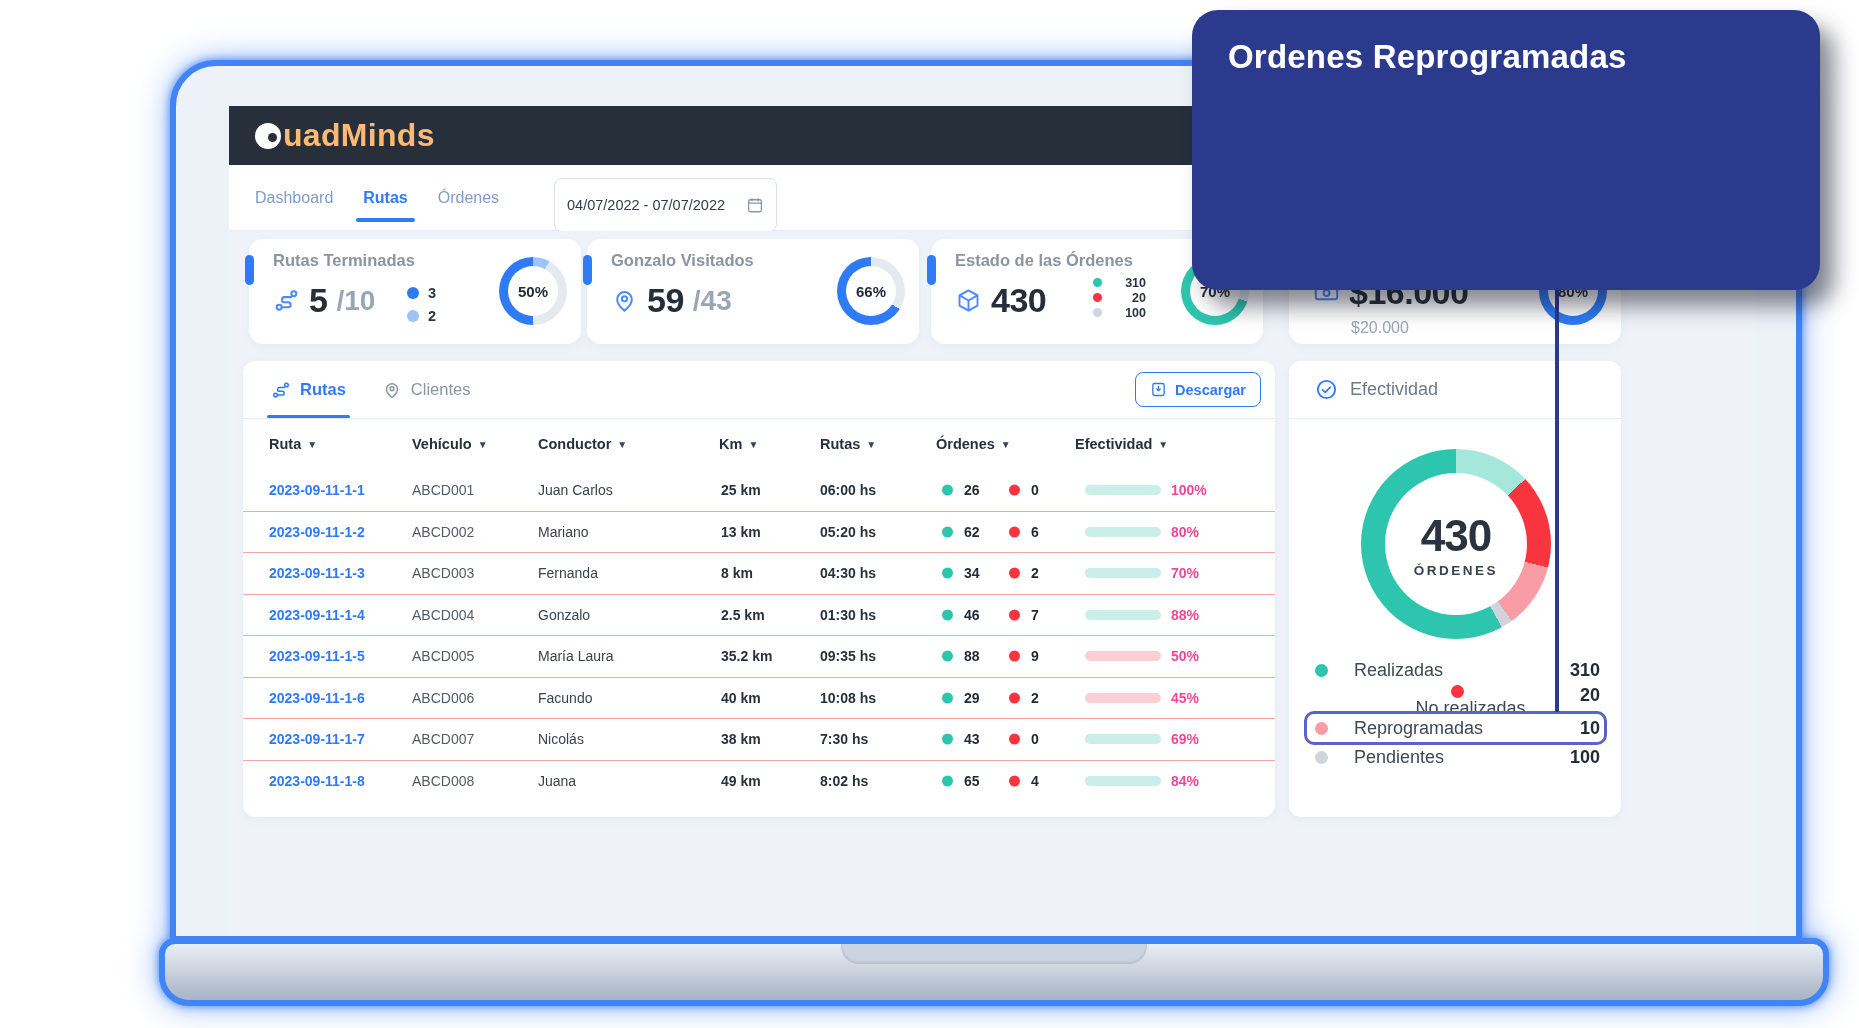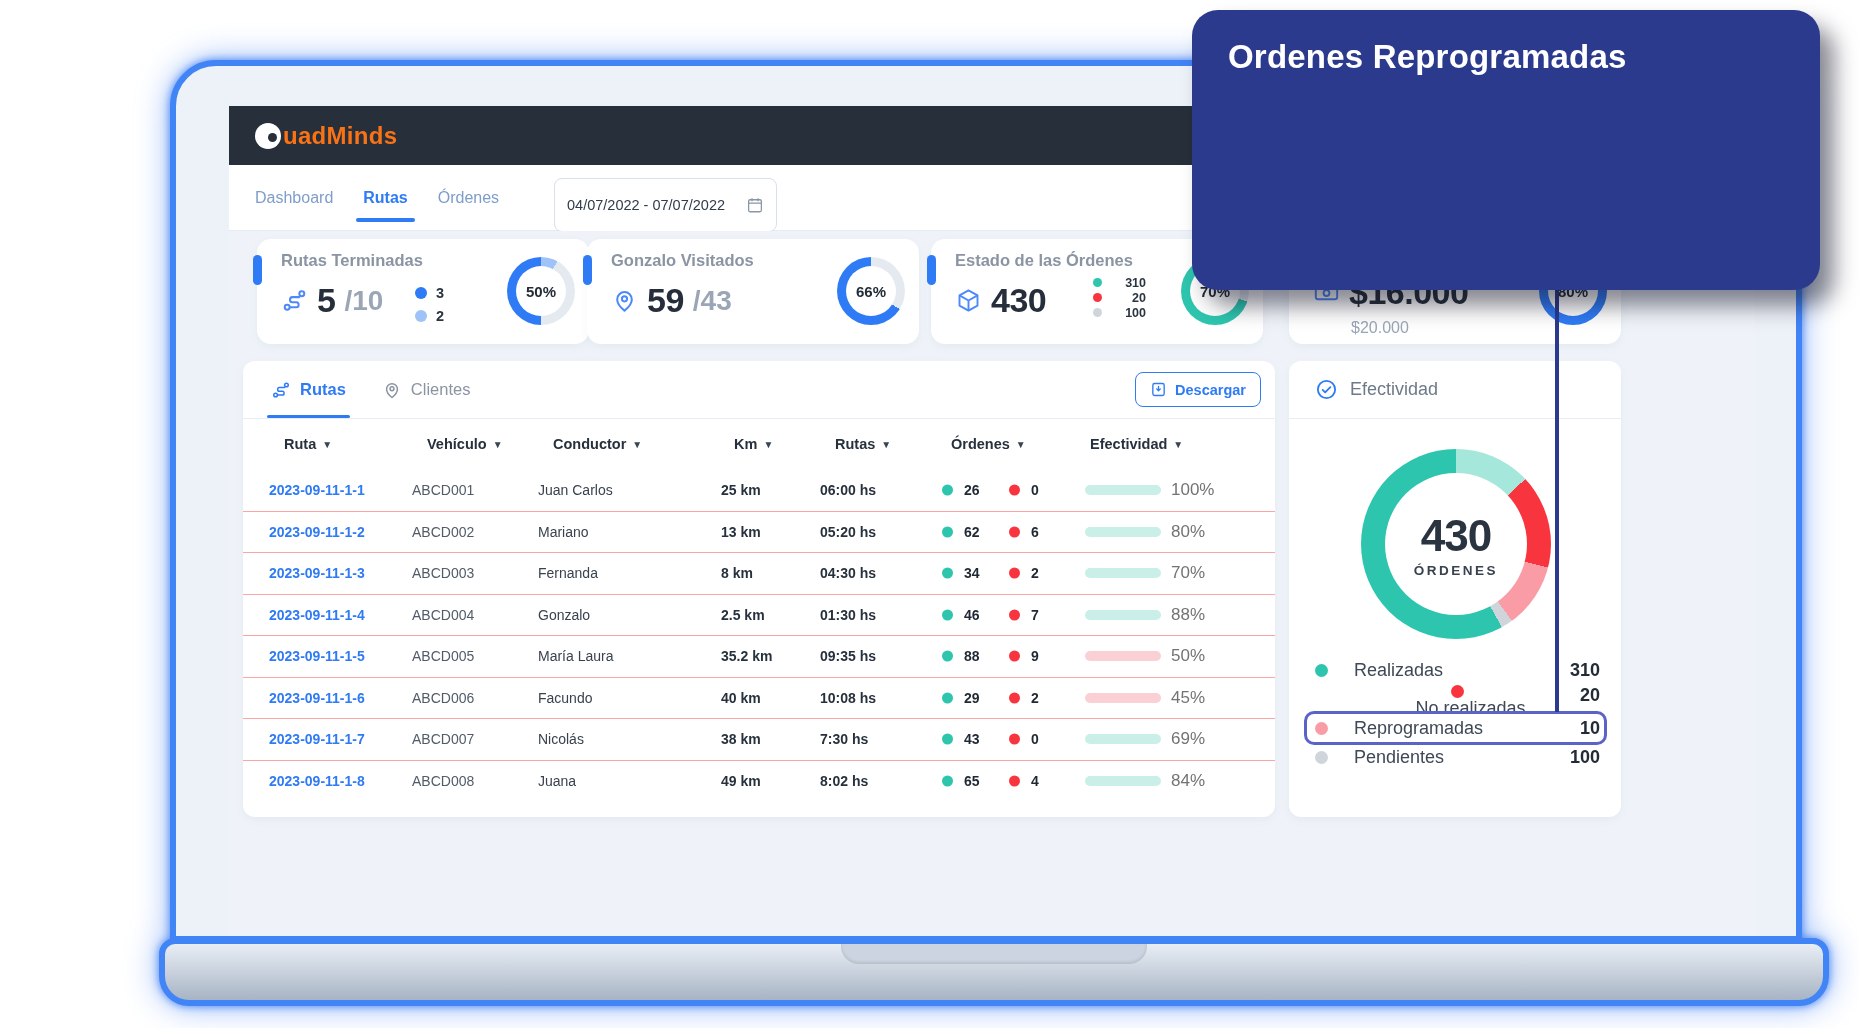--- a/index.html
+++ b/index.html
@@ -17,38 +17,38 @@
           background:linear-gradient(180deg,#E9EEF5 0%,#C5CEDA 55%,#A7B4C4 100%); }
   .notch { position:absolute; left:50%; top:0; transform:translateX(-50%); width:306px; height:20px;
            background:#CBD4E0; border-radius:0 0 18px 18px; box-shadow:inset 0 -2px 3px rgba(0,0,0,.10); }
 
   
   .app-header { position:absolute; left:0; top:0; right:0; height:59px; background:#262F3A;
                 display:flex; align-items:center; padding-left:26px; }
   .logo { display:flex; align-items:center; gap:2px; }
   .logo-q { width:26px; height:26px; border-radius:50%; background:#fff; position:relative; }
   .logo-q::after { content:""; position:absolute; width:9px; height:9px; border-radius:50%; background:#262F3A; right:4px; top:10px; }
-  .logo-text { color:#f97316; font-size:24px; font-weight:800; letter-spacing:.3px; }
+  .logo-text { color:#fdba74; font-size:32px; font-weight:800; letter-spacing:.3px; }
 
   .app-nav { position:absolute; left:0; top:59px; right:0; height:66px; background:#fff; border-bottom:1px solid #E6ECF3; }
   .nav-tabs { display:flex; gap:30px; margin-left:26px; align-items:center; height:100%; }
   .nav-item { font-size:16px; color:#7E9DCA; cursor:pointer; position:relative; }
   .nav-item.active { color:#2F7BF5; font-weight:700; }
   .nav-item.active::after { content:""; position:absolute; left:-7px; right:-7px; bottom:-15px; height:4px; border-radius:3px; background:#2F7BF5; }
   .date-box { position:absolute; left:325px; top:13px; width:223px; height:54px; background:#fff;
               border:1.5px solid #D8E0EB; border-radius:8px; display:flex; align-items:center;
               justify-content:space-between; padding:0 12px; font-size:14.5px; color:#303C4B; }
   .date-box svg { width:18px; height:18px; color:#8A95A5; }
 
   
   .content { position:absolute; left:0; top:125px; right:0; bottom:0; background:#EFF3F9; }
 
   .card { position:absolute; background:#fff; border-radius:14px; box-shadow:0 3px 10px rgba(44,70,120,.05); }
   .kpi { top:8px; width:332px; height:105px; }
-  .kpi-1{ left:28px; } .kpi-2{ left:358px; } .kpi-3{ left:702px; } .kpi-4{ left:1060px; }
+  .kpi-1{ left:20px; } .kpi-2{ left:358px; } .kpi-3{ left:702px; } .kpi-4{ left:1060px; }
   .pill { position:absolute; left:-4px; top:16px; width:9px; height:30px; background:#2F7BF5; border-radius:6px; }
   .kpi-title { position:absolute; left:24px; top:12px; font-size:16.5px; font-weight:600; color:#8A94A3; white-space:nowrap; }
   .kpi-main { position:absolute; left:24px; top:42px; display:flex; align-items:center; gap:9px; }
   .kpi-main svg { width:27px; height:27px; color:#4D89F8; flex:none; }
   .kpi-value { font-size:34px; font-weight:700; color:#252E3A; letter-spacing:-.5px; }
   .kpi-total { font-size:28px; font-weight:700; color:#9AA6B6; }
   .kpi-sub { position:absolute; left:62px; top:80px; font-size:16px; color:#9AA6B6; }
   .mini-legend { position:absolute; left:158px; top:46px; display:flex; flex-direction:column; gap:7px; }
   .mini-legend .mrow { display:flex; align-items:center; gap:9px; font-size:14.5px; font-weight:700; color:#2A3440; }
   .mini-legend3 { position:absolute; left:162px; top:37px; display:flex; flex-direction:column; gap:2px; }
@@ -68,38 +68,38 @@
   .tab { display:flex; align-items:center; gap:9px; font-size:16.5px; color:#8A94A2; cursor:pointer; position:relative; height:100%; }
   .tab svg { width:20px; height:20px; }
   .tab.active { color:#2F7BF5; font-weight:700; }
   .tab.active::after { content:""; position:absolute; left:-4px; right:-4px; bottom:0; height:3.5px; border-radius:3px; background:#2F7BF5; }
   .btn-descargar { position:absolute; right:14px; top:11px; height:35px; padding:0 14px; background:#fff;
                    border:1.6px solid #2F7BF5; border-radius:8px; color:#2F7BF5; font-size:14.5px; font-weight:700;
                    display:flex; align-items:center; gap:8px; cursor:pointer; }
   .btn-descargar svg { width:17px; height:17px; }
   .thead { position:absolute; left:0; top:58px; right:0; height:50px; }
   .th { position:absolute; top:50%; transform:translateY(-50%); display:flex; align-items:center; gap:6px;
-        font-size:14.5px; font-weight:700; color:#27313D; cursor:pointer;margin-left:15px; }
+        font-size:14.5px; font-weight:700; color:#27313D; cursor:pointer; }
   .th .arr { font-size:10px; color:#3A4552; }
   .th-ruta{left:26px;} .th-veh{left:169px;} .th-con{left:295px;} .th-km{left:476px;}
   .th-tie{left:577px;} .th-ord{left:693px;} .th-efe{left:832px;}
   .tbody { position:absolute; left:0; top:108px; right:0; }
   .trow { position:relative; height:41.5px; }
   .trow + .trow { border-top:1px solid #fca5a5; }
   .cell { position:absolute; top:50%; transform:translateY(-50%); white-space:nowrap; }
   .c-ruta{left:26px; font-size:14px; font-weight:700; color:#2F7BF5; cursor:pointer;}
   .c-veh{left:169px; font-size:14px; color:#525C68;}
   .c-con{left:295px; font-size:14px; color:#39424E;}
   .c-km{left:478px; font-size:14px; font-weight:600; color:#27313D;}
   .c-tie{left:577px; font-size:14px; font-weight:600; color:#27313D;}
   .c-dot1{left:699px;} .c-ok{left:721px; font-size:14px; font-weight:700; color:#1F2833;}
   .c-dot2{left:766px;} .c-fail{left:788px; font-size:14px; font-weight:700; color:#1F2833;}
   .c-bar{left:842px; width:76px; height:10px; border-radius:6px; overflow:hidden;}
   .bar-fill{height:100%; border-radius:6px;}
-  .c-pct{left:928px; font-size:17px; font-weight:400; color:#737373;}
+  .c-pct{left:928px; font-size:14px; font-weight:700; color:#ec4899;}
   .row-dot{width:11px; height:11px; border-radius:50%; display:block;}
 
   
   .panel { left:1060px; top:130px; width:332px; height:456px; border-radius:12px; }
   .panel-head { position:absolute; left:0; top:0; right:0; height:58px; border-bottom:1px solid #E8EDF3;
                 display:flex; align-items:center; gap:12px; padding-left:26px; }
   .panel-head svg { width:23px; height:23px; color:#2F7BF5; }
   .panel-title { font-size:18px; color:#6E7A88; }
   .big-donut { position:absolute; left:72px; top:88px; width:190px; height:190px; border-radius:50%; }
   .big-donut::after { content:""; position:absolute; inset:24px; border-radius:50%; background:#fff; }

